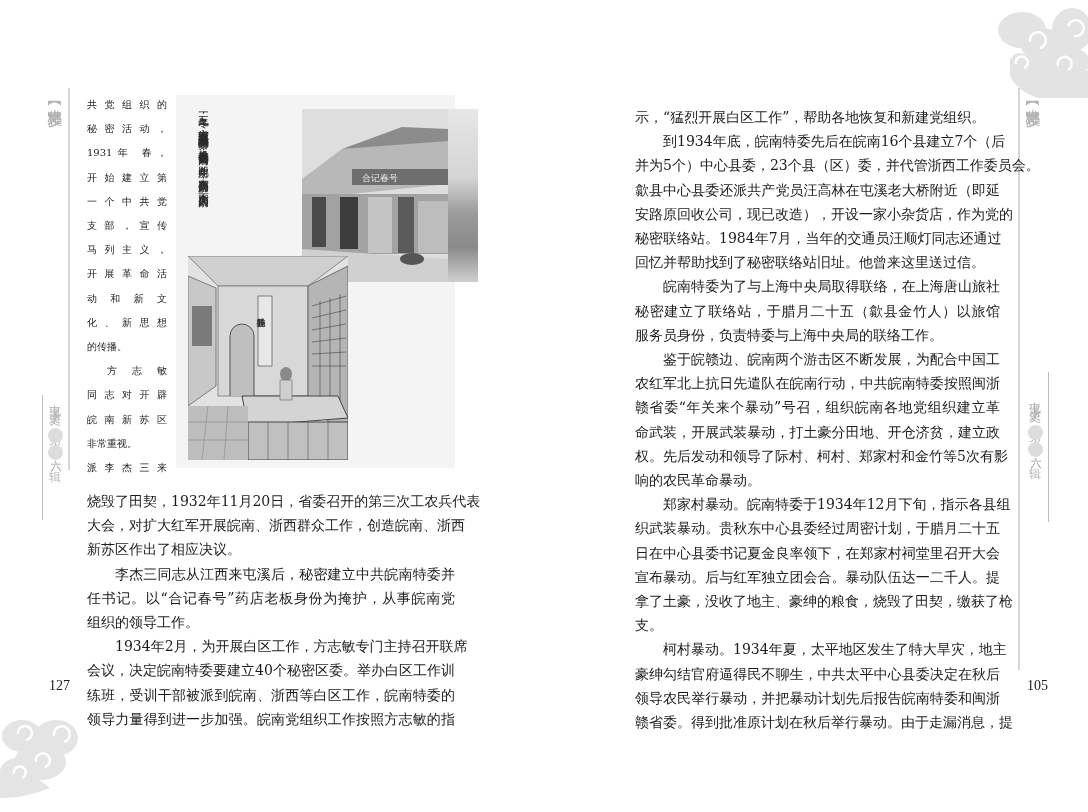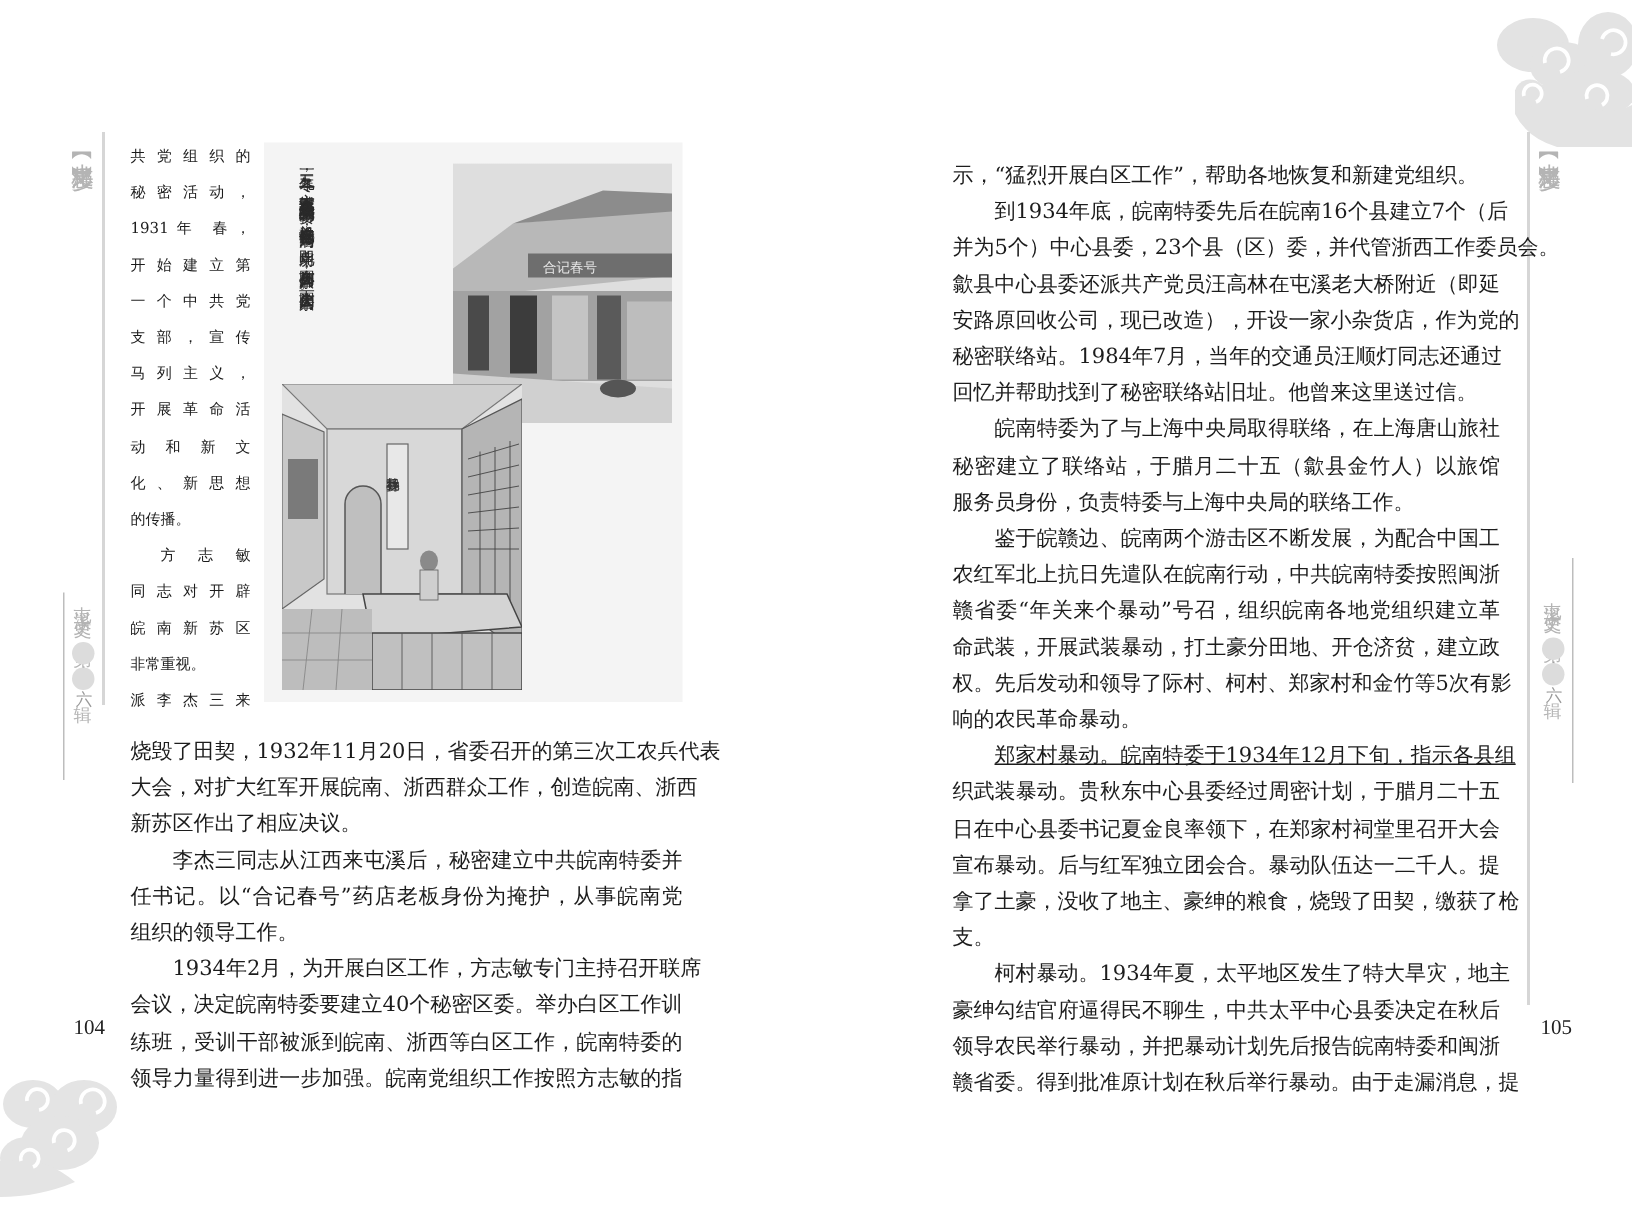--- a/index.html
+++ b/index.html
@@ -34,21 +34,21 @@
 
   .narrow-col { position: absolute; left: 87px; top: 93px; width: 80px; font-size: 10px; line-height: 24.2px; color: #1c1c1c; }
   .narrow-col .ln { display: block; white-space: nowrap; text-align: justify; text-align-last: justify; }
   .narrow-col .ln.last { text-align-last: left; }
   .narrow-col .ln.ind { padding-left: 2em; }
 
   
   .photo-panel { position: absolute; left: 176px; top: 95px; width: 279px; height: 373px; background: #f4f4f4; }
   .caption { position: absolute; left: 20px; top: 12px; writing-mode: vertical-rl; font-family: "DejaVu Sans", "Liberation Sans", sans-serif; font-size: 10.5px; line-height: 15px; color: #2a2a2a; height: 140px; letter-spacing: 0.5px; }
   .photo { position: absolute; overflow: hidden; }
-  .photo-exterior { left: 126px; top: 14px; width: 146px; height: 173px; background: linear-gradient(180deg, #e7e7e7 0%, #d4d4d4 40%, #9c9c9c 60%, #8a8a8a 80%, #cfcfcf 100%); }
+  .photo-exterior { left: 126px; top: 14px; width: 176px; height: 173px; background: linear-gradient(180deg, #e7e7e7 0%, #d4d4d4 40%, #9c9c9c 60%, #8a8a8a 80%, #cfcfcf 100%); }
   .photo-interior { left: 12px; top: 161px; width: 160px; height: 204px; background: linear-gradient(180deg, #d9d9d9 0%, #c8c8c8 50%, #a8a8a8 100%); }
 </style>
 </head>
 <body>
 
 <div class="spread">
 
   <svg class="cloud cloud-tr" viewBox="0 0 128 98">
     <g fill="#e3e3e3">
       <ellipse cx="62" cy="30" rx="24" ry="18"></ellipse>
@@ -84,21 +84,21 @@
 
   <div class="rule" style="left:68px; top:88px; height:382px;"></div>
   <div class="rule rule-thin" style="left:42px; top:395px; height:125px;"></div>
 
   <div class="side-label section" style="left:47px; top:96px;">【史林漫步】</div>
 
   <div class="side-label series" style="left:48px; top:395px;">
     <span>屯溪文史·第</span><span class="circ">十</span><span class="circ">六</span><span>辑</span>
   </div>
 
-  <div class="page-num" style="left:49px; top:678px;">104</div>
+  <div class="page-num" style="left:49px; top:678px;">127</div>
 
   <div class="narrow-col">
     <span class="ln">共党组织的</span>
     <span class="ln">秘密活动，</span>
     <span class="ln">1931年 春，</span>
     <span class="ln">开始建立第</span>
     <span class="ln">一个中共党</span>
     <span class="ln">支部，宣传</span>
     <span class="ln">马列主义，</span>
     <span class="ln">开展革命活</span>
@@ -225,21 +225,21 @@
     </p>
     <p class="noindent">
       <span class="line" style="padding-left:2em;">鉴于皖赣边、皖南两个游击区不断发展，为配合中国工</span>
       <span class="line">农红军北上抗日先遣队在皖南行动，中共皖南特委按照闽浙</span>
       <span class="line">赣省委“年关来个暴动”号召，组织皖南各地党组织建立革</span>
       <span class="line">命武装，开展武装暴动，打土豪分田地、开仓济贫，建立政</span>
       <span class="line">权。先后发动和领导了际村、柯村、郑家村和金竹等5次有影</span>
       <span class="line" style="text-align-last:left;">响的农民革命暴动。</span>
     </p>
     <p class="noindent">
-      <span class="line" style="padding-left:2em;text-decoration:underline;">郑家村暴动。皖南特委于1934年12月下旬，指示各县组</span>
+      <span class="line" style="padding-left:2em;">郑家村暴动。皖南特委于1934年12月下旬，指示各县组</span>
       <span class="line">织武装暴动。贵秋东中心县委经过周密计划，于腊月二十五</span>
       <span class="line">日在中心县委书记夏金良率领下，在郑家村祠堂里召开大会</span>
       <span class="line">宣布暴动。后与红军独立团会合。暴动队伍达一二千人。提</span>
       <span class="line">拿了土豪，没收了地主、豪绅的粮食，烧毁了田契，缴获了枪</span>
       <span class="line" style="text-align-last:left;">支。</span>
     </p>
     <p class="noindent">
       <span class="line" style="padding-left:2em;">柯村暴动。1934年夏，太平地区发生了特大旱灾，地主</span>
       <span class="line">豪绅勾结官府逼得民不聊生，中共太平中心县委决定在秋后</span>
       <span class="line">领导农民举行暴动，并把暴动计划先后报告皖南特委和闽浙</span>

